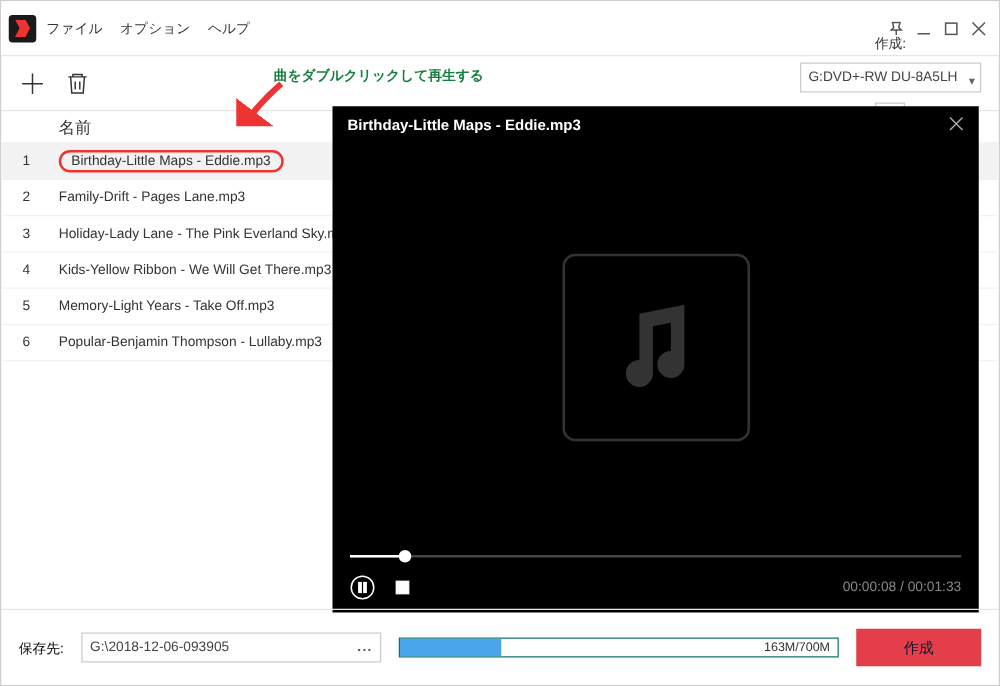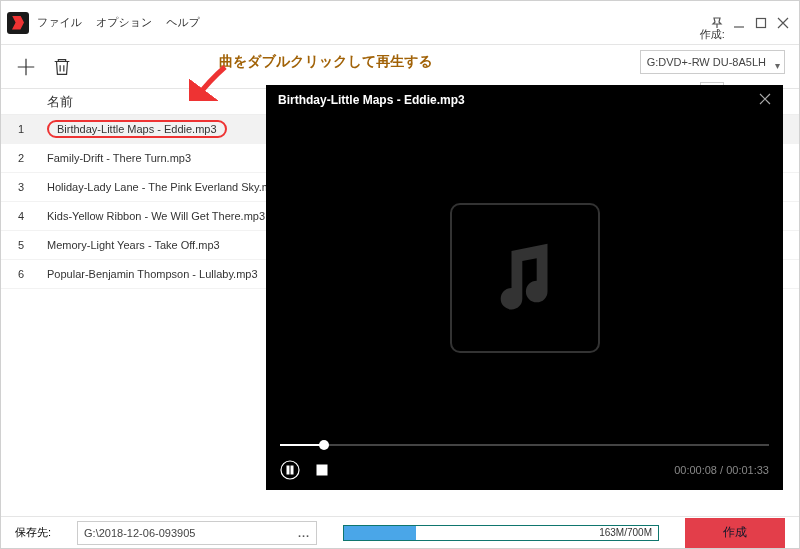--- a/index.html
+++ b/index.html
@@ -10,21 +10,21 @@
   .app-logo { width: 22px; height: 22px; background: #1a1a1a; border-radius: 3px; margin: 0 8px 0 6px; display: flex; align-items: center; justify-content: center; position: relative; }
   .app-logo::after { content: ""; position: absolute; width: 12px; height: 14px; background: #e33; clip-path: polygon(0 0, 70% 0, 100% 50%, 70% 100%, 0 100%, 30% 50%); }
   .menu { display: flex; gap: 14px; font-size: 11px; color: #333; }
   .menu span { cursor: pointer; }
   .winbtns { margin-left: auto; display: flex; align-items: center; gap: 10px; padding-right: 10px; }
   .winbtns svg { width: 12px; height: 12px; stroke: #555; fill: none; stroke-width: 1.2; cursor: pointer; }
 
   
   .toolbar { height: 44px; border-bottom: 1px solid #e5e5e5; display: flex; align-items: center; padding: 0 14px; }
   .tool-ic { width: 22px; height: 22px; margin-right: 14px; stroke: #333; fill: none; stroke-width: 1.3; cursor: pointer; }
-  .hint { position: absolute; left: 218px; top: 52px; color: #a16207; font-weight: 700; font-size: 14px; }
+  .hint { position: absolute; left: 218px; top: 52px; color: #15803d; font-weight: 700; font-size: 11px; }
   .arrow { position: absolute; left: 188px; top: 60px; width: 40px; height: 40px; }
   .toolbar-right { margin-left: auto; display: flex; align-items: center; gap: 8px; font-size: 11px; color: #333; flex-direction: column; }
   .drive-select { height: 24px; border: 1px solid #ccc; padding: 0 18px 0 6px; font-size: 11px; color: #444; background: #fff; position: relative; min-width: 130px; line-height: 22px; cursor: pointer; }
   .drive-select::after { content: "▾"; position: absolute; right: 4px; top: 4px; font-size: 10px; color: #666; }
   .refresh-btn { width: 24px; height: 24px; border: 1px solid #ccc; display: flex; align-items: center; justify-content: center; cursor: pointer; }
   .refresh-btn svg { width: 14px; height: 14px; stroke: #555; fill: none; stroke-width: 1.5; }
 
   
   .list { }
   .list-header { display: flex; height: 26px; align-items: center; border-bottom: 1px solid #eee; font-size: 13px; color: #333; }
@@ -45,21 +45,21 @@
   .progress { height: 10px; padding: 0 14px; display: flex; align-items: center; }
   .progress-track { flex: 1; height: 2px; background: #444; position: relative; }
   .progress-fill { position: absolute; left: 0; top: 0; height: 2px; background: #fff; width: 9%; }
   .progress-knob { position: absolute; left: 9%; top: -4px; width: 10px; height: 10px; background: #fff; border-radius: 50%; margin-left: -5px; }
   .controls { height: 40px; display: flex; align-items: center; padding: 0 14px; gap: 12px; text-align: center; }
   .ctrl-btn { width: 20px; height: 20px; cursor: pointer; }
   .ctrl-btn svg { width: 20px; height: 20px; fill: #fff; stroke: #fff; }
   .time { margin-left: auto; font-size: 11px; color: #888; }
 
   
-  .bottombar { position: absolute; left: 0; right: 0; bottom: 0; height: 32px; border-top: 1px solid #e5e5e5; display: flex; align-items: center; padding: 0 14px; gap: 26px; font-size: 11px; }
+  .bottombar { position: absolute; left: 0; right: 0; bottom: 0; height: 61px; border-top: 1px solid #e5e5e5; display: flex; align-items: center; padding: 0 14px; gap: 14px; font-size: 11px; }
   .save-path { flex: 0 0 240px; height: 24px; border: 1px solid #ccc; display: flex; align-items: center; padding: 0 6px; color: #444; }
   .save-path-txt { flex: 1; overflow: hidden; white-space: nowrap; }
   .save-browse { cursor: pointer; font-weight: 700; letter-spacing: 1px; color: #555; }
   .capacity { flex: 1; height: 16px; border: 1px solid #0f766e; position: relative; background: #fff; }
   .capacity-fill { position: absolute; left: 0; top: 0; bottom: 0; background: #4aa6e8; width: 23%; }
   .capacity-text { position: absolute; right: 6px; top: 0; bottom: 0; display: flex; align-items: center; font-size: 10px; color: #333; }
   .create-btn { width: 100px; height: 30px; background: #e33e4a; color: #0f172a; display: flex; align-items: center; justify-content: center; font-size: 12px; cursor: pointer; }
 </style>
 </head>
 <body>
@@ -119,21 +119,21 @@
   <div class="list-header">
     <div class="col-num"></div>
     <div class="col-name">名前</div>
   </div>
   <div class="list-row selected">
     <div class="col-num">1</div>
     <div class="col-name"><span>Birthday-Little Maps - Eddie.mp3</span></div>
   </div>
   <div class="list-row">
     <div class="col-num">2</div>
-    <div class="col-name"><span>Family-Drift - There Turn.mp3</span></div>
+    <div class="col-name"><span>Family-Drift - Pages Lane.mp3</span></div>
   </div>
   <div class="list-row">
     <div class="col-num">3</div>
     <div class="col-name"><span>Holiday-Lady Lane - The Pink Everland Sky.mp3</span></div>
   </div>
   <div class="list-row">
     <div class="col-num">4</div>
     <div class="col-name"><span>Kids-Yellow Ribbon - We Will Get There.mp3</span></div>
   </div>
   <div class="list-row">

